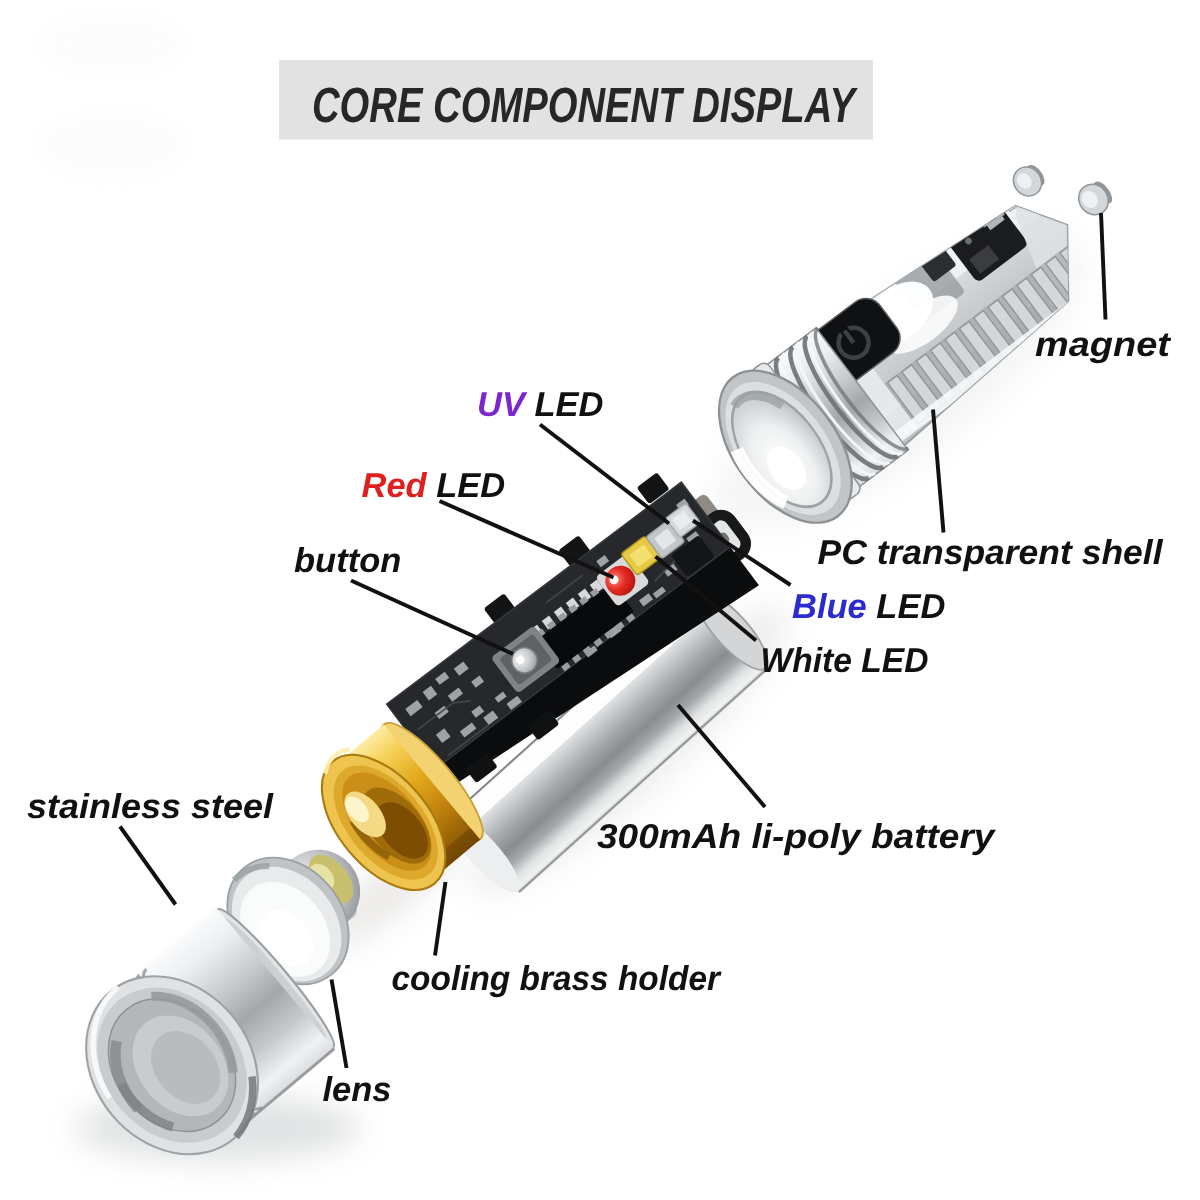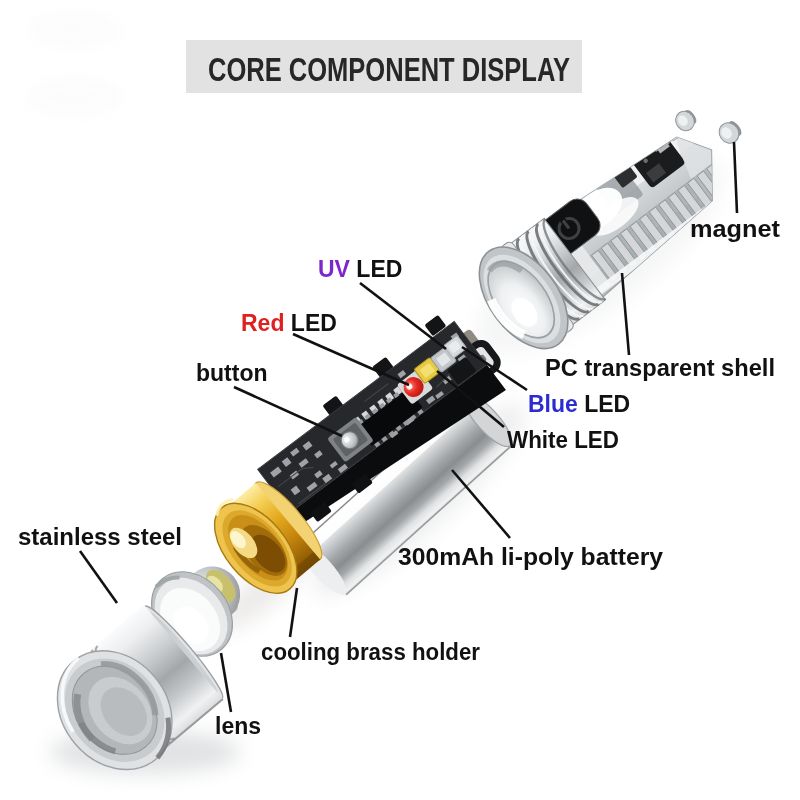--- a/index.html
+++ b/index.html
@@ -1,17 +1,17 @@
 <!DOCTYPE html>
 <html><head>
 <meta charset="utf-8">
 <style>
   html,body{margin:0;padding:0;background:#ffffff;}
   #stage{position:relative;width:784px;height:800px;background:#3b82f6;overflow:hidden;
-         font-family:"Liberation Sans", sans-serif;}
+         font-family:"Liberation Sans", sans-serif;font-style:italic;}
 </style>
 </head>
 <body>
 <div id="stage">
 <svg width="800" height="800" viewBox="0 0 800 800">
 <defs>
   <filter id="b6" x="-60%" y="-60%" width="220%" height="220%">
           <feGaussianBlur stdDeviation="6"></feGaussianBlur>
         </filter>
   <filter id="b3" x="-60%" y="-60%" width="220%" height="220%">

